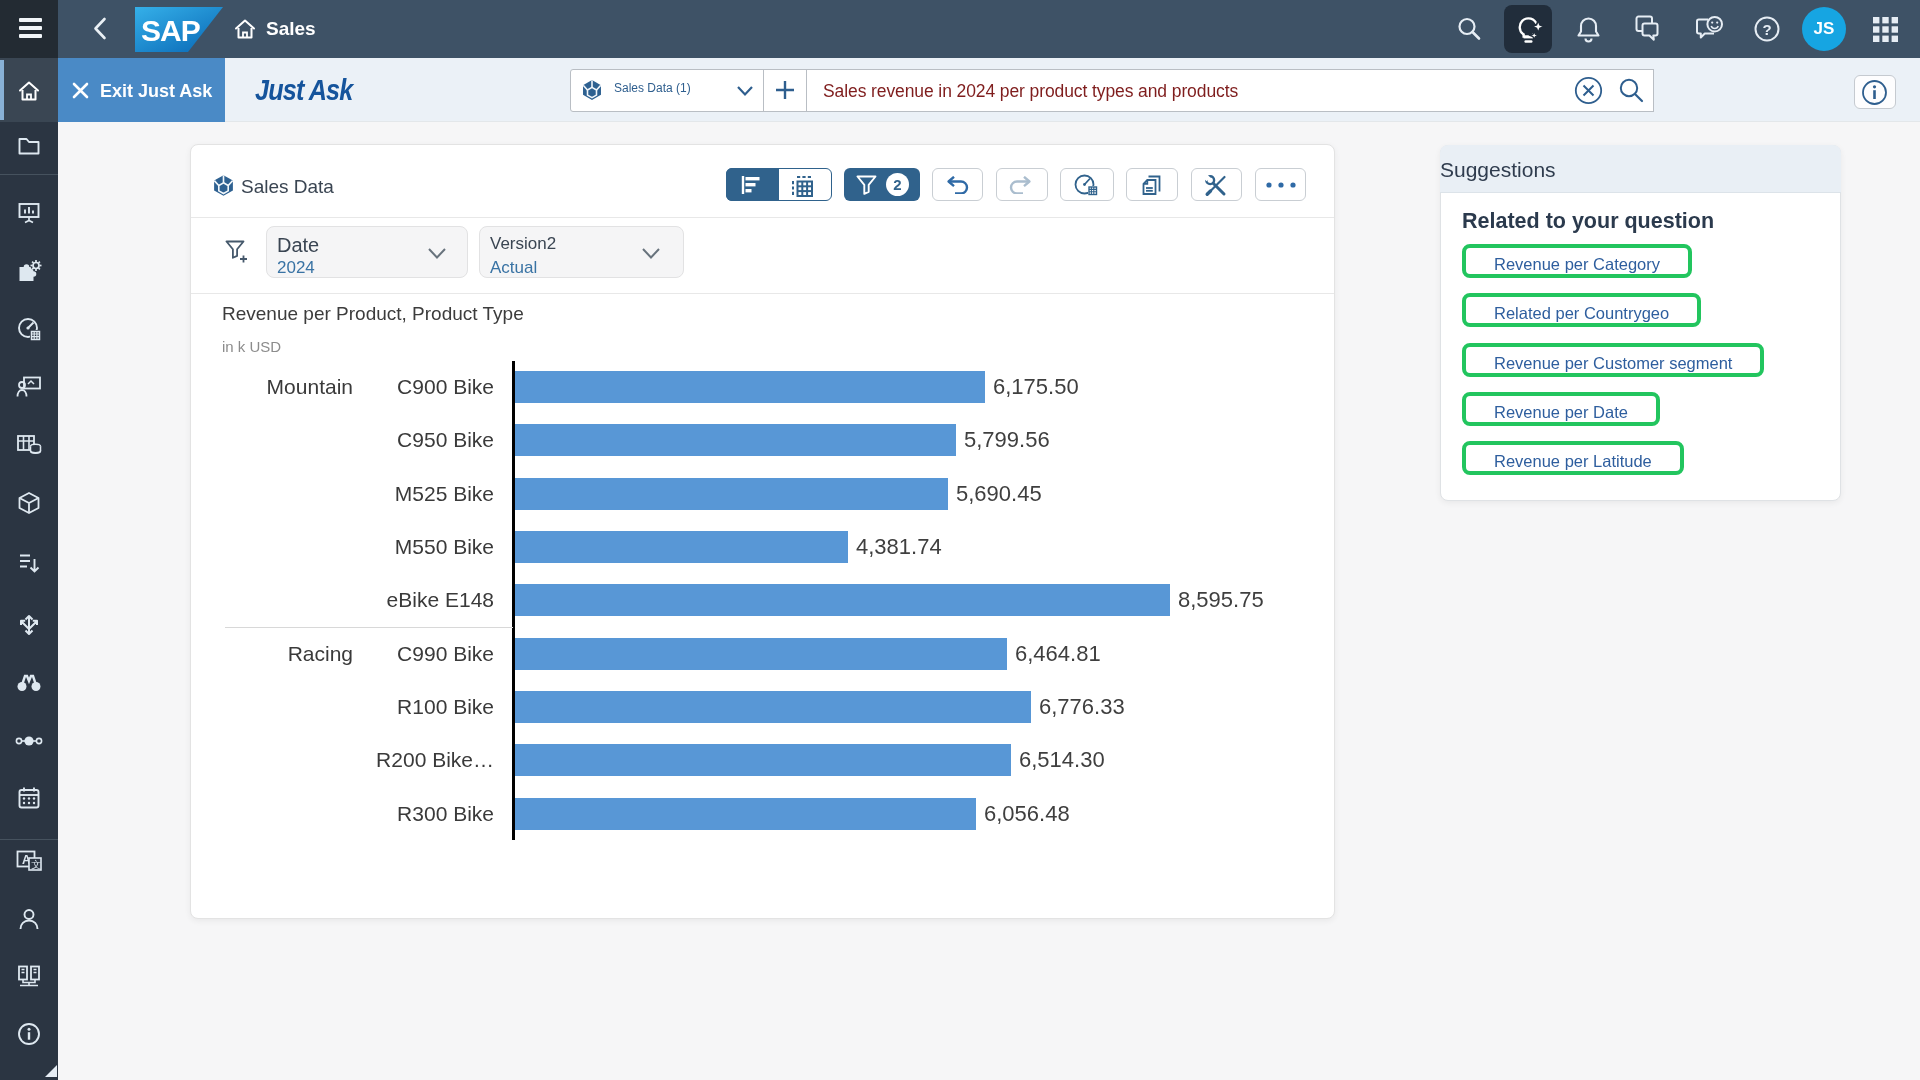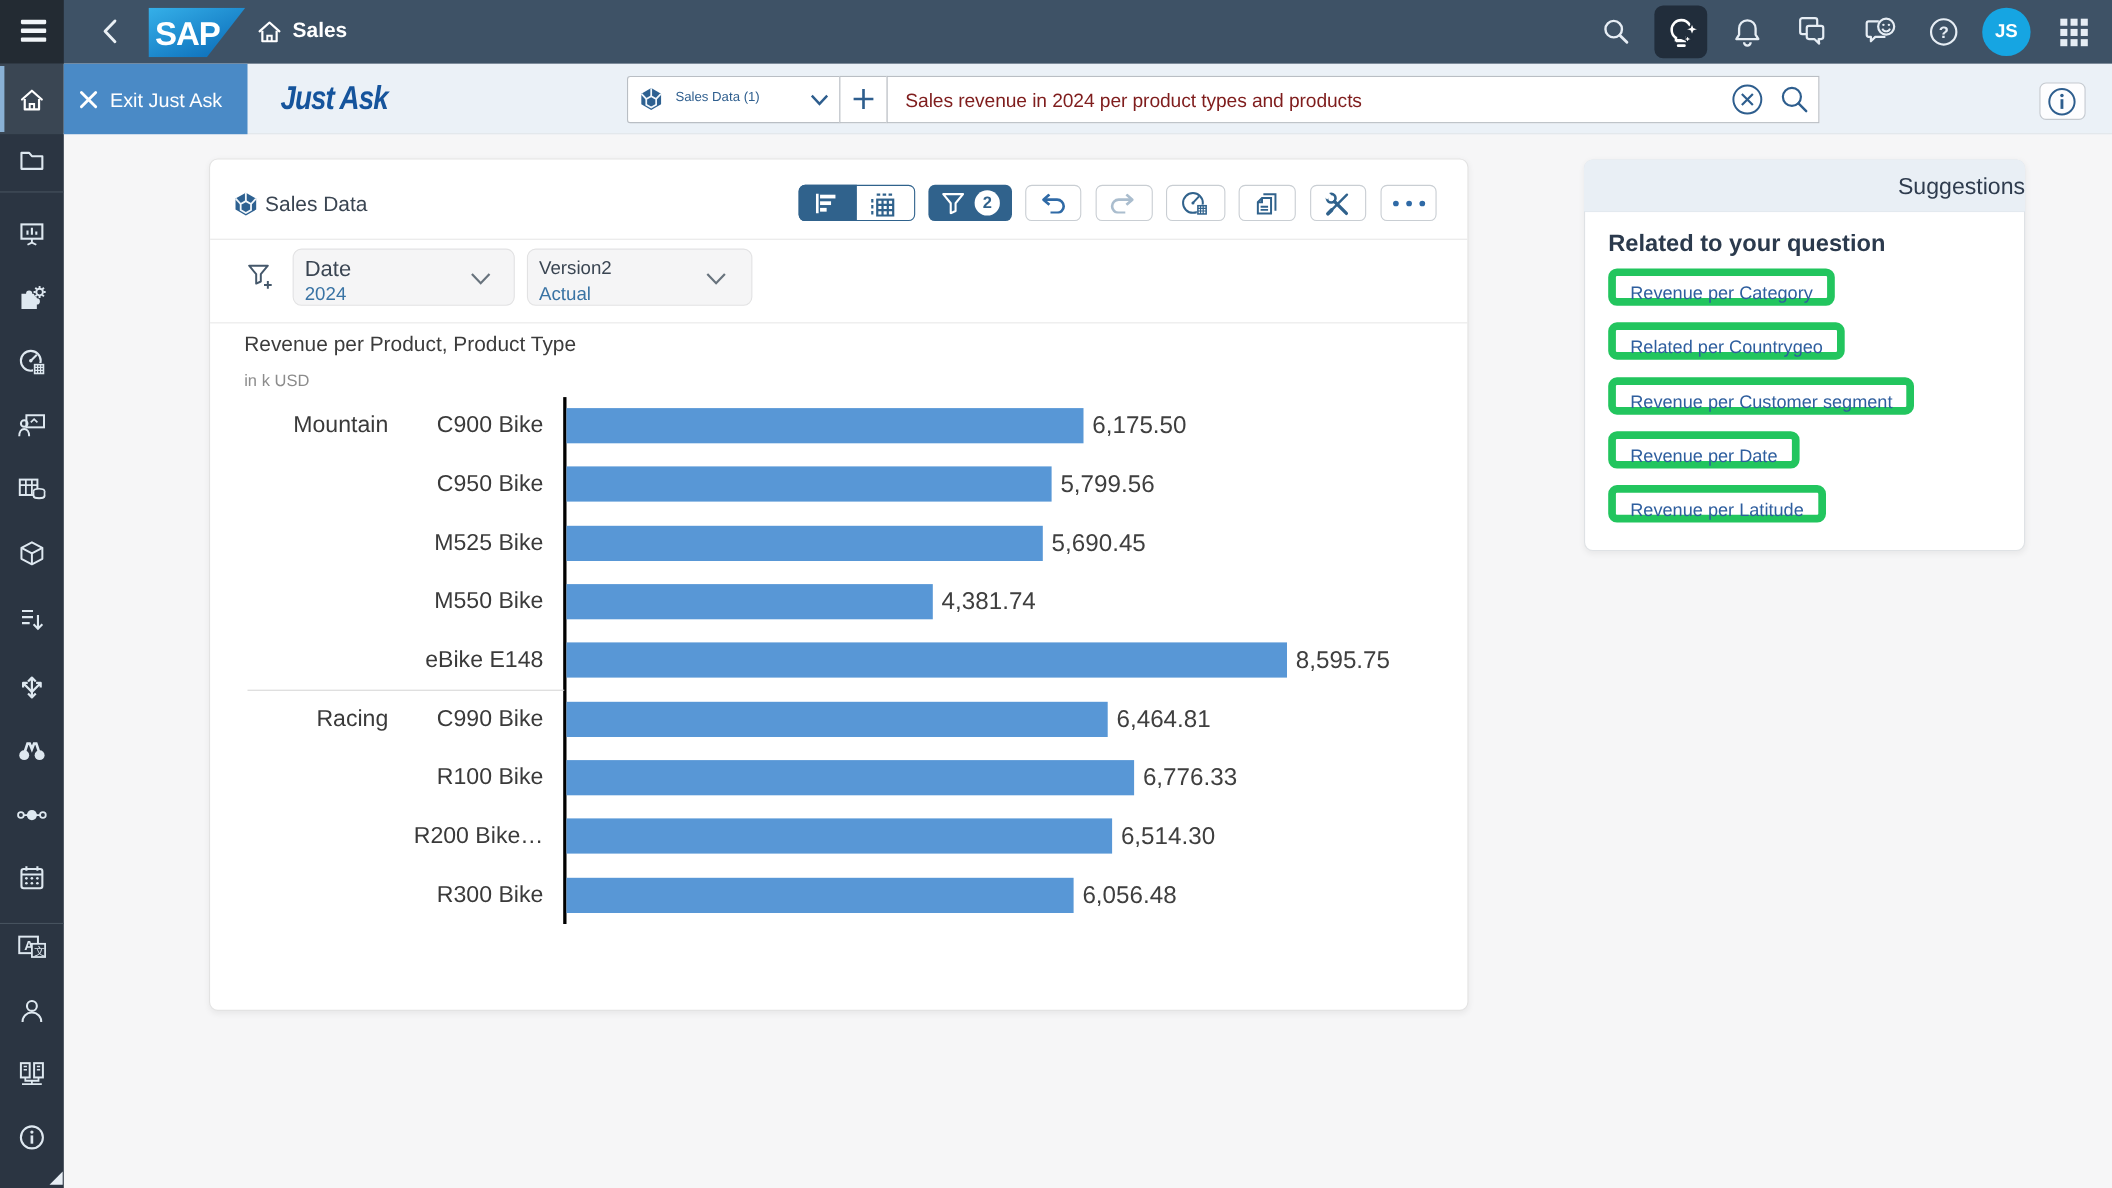--- a/index.html
+++ b/index.html
@@ -11,21 +11,21 @@
 #jarow { position:absolute; left:58px; top:58px; width:1862px; height:64px; background:#ebf1f7; border-bottom:1px solid #e3e7ea; }
 #exitblk { position:absolute; left:0px; top:0px; width:167px; height:64px; background:#4a8ac6; }
 svg { display:block; }
 .ctl { position:absolute; background:#fff; border:1px solid #b9bec4; }
 #maincard { position:absolute; left:190px; top:144px; width:1145px; height:775px; background:#fff; border:1px solid #e3e3e3; border-radius:8px; box-shadow:0 2px 6px rgba(0,0,0,0.06); }
 #sugcard { position:absolute; left:1440px; top:145px; width:401px; height:356px; background:#fff; border:1px solid #dfe2e5; border-radius:8px; box-shadow:0 2px 6px rgba(0,0,0,0.06); }
 .tbtn { position:absolute; top:168px; height:33px; background:#fff; border:1px solid #c9ced3; border-radius:6px; }
 .bar { position:absolute; height:32px; background:#5897d6; }
 .vlab { position:absolute; font-size:22px; color:#3f3f3f; line-height:32px; }
 .plab { position:absolute; font-size:21px; color:#3a3a3a; line-height:32px; text-align:right; right:auto; }
-.sugbtn { position:absolute; left:1462px; height:34px; border:7px solid #22c55e; border-radius:8px; background:#fff; color:#2e5e9e; font-size:16.5px; line-height:32px; padding:0 13px; white-space:nowrap; }
+.sugbtn { position:absolute; left:1462px; height:34px; border:4px solid #22c55e; border-radius:8px; background:#fff; color:#2e5e9e; font-size:16.5px; line-height:32px; padding:0 28px; white-space:nowrap; }
 </style>
 </head>
 <body>
 
 <div id="topbar"></div>
 <div id="topsq">
   <div style="position:absolute;left:19px;top:18px;width:23px;height:4px;background:#f1f5f8;border-radius:1px"></div>
   <div style="position:absolute;left:19px;top:26px;width:23px;height:4px;background:#f1f5f8;border-radius:1px"></div>
   <div style="position:absolute;left:19px;top:34px;width:23px;height:4px;background:#f1f5f8;border-radius:1px"></div>
 </div>
@@ -234,21 +234,21 @@
   <svg class="abs" style="left:44px;top:1006px" width="14" height="14" viewBox="0 0 14 14">
       <polygon points="13,1 13,13 1,13" fill="#e6edf4"></polygon>
     </svg>
 </div>
 
 <div id="jarow"></div>
 <div id="exitblk" style="left:58px;top:58px;position:absolute"></div>
 <svg class="abs" style="left:72px;top:82px" width="17" height="17" viewBox="0 0 17 17">
     <path d="M2 2 L15 15 M15 2 L2 15" stroke="#fff" stroke-width="2.6" stroke-linecap="round"></path>
   </svg>
-<div class="abs" style="left:100px;top:81px;font-size:18px;font-weight:normal;color:#fff">Exit Just Ask</div>
+<div class="abs" style="left:100px;top:81px;font-size:18px;font-weight:bold;color:#fff">Exit Just Ask</div>
 <div class="abs" style="left:255px;top:73px;font-size:30px;font-weight:bold;font-style:italic;color:#15549c;letter-spacing:-1px;transform:scaleX(0.84);transform-origin:left center">Just Ask</div>
 
 <div class="ctl" style="left:570px;top:69px;width:194px;height:43px;border-radius:3px 0 0 3px"></div>
 <svg class="abs" style="left:581px;top:79px" width="22" height="22" viewBox="0 0 24 24">
 <polygon points="12,1.2 21.8,6.8 21.8,17.2 12,22.8 2.2,17.2 2.2,6.8" fill="#2e6191"></polygon>
 <g fill="none" stroke="#f2f7fb" stroke-width="1.7">
 <polygon points="12,9.2 16.9,12 16.9,17.6 12,20.4 7.1,17.6 7.1,12"></polygon>
 <line x1="7.3" y1="12.2" x2="2.4" y2="6.9"></line>
 <line x1="16.7" y1="12.2" x2="21.6" y2="6.9"></line>
 <line x1="12" y1="9.2" x2="12" y2="1.4"></line>
@@ -411,19 +411,19 @@
 <div class="plab" style="left:354px;top:638px;width:140px">C990 Bike</div>
 <div class="plab" style="left:354px;top:691px;width:140px">R100 Bike</div>
 <div class="plab" style="left:344px;top:744px;width:150px">R200 Bike…</div>
 <div class="plab" style="left:354px;top:798px;width:140px">R300 Bike</div>
 <div class="plab" style="left:233px;top:371px;width:120px">Mountain</div>
 <div class="plab" style="left:233px;top:638px;width:120px">Racing</div>
 <div class="abs" style="left:225px;top:627px;width:288px;height:1px;background:#d8d8d8"></div>
 
 <div id="sugcard"></div>
 <div class="abs" style="left:1440px;top:145px;width:401px;height:48px;background:#e9eff5;border-bottom:1px solid #dce3e9;border-radius:8px 8px 0 0"></div>
-<div class="abs" style="left:1440px;top:158px;width:401px;text-align:right;font-size:21px;color:#2f3c4e">Suggestions</div>
+<div class="abs" style="left:1440px;top:158px;width:401px;text-align:left;font-size:21px;color:#2f3c4e">Suggestions</div>
 <div class="abs" style="left:1462px;top:209px;font-size:21.5px;font-weight:bold;color:#2b3a4d">Related to your question</div>
 <div class="sugbtn" style="top:244px">Revenue per Category</div>
 <div class="sugbtn" style="top:293px">Related per Countrygeo</div>
 <div class="sugbtn" style="top:343px">Revenue per Customer segment</div>
 <div class="sugbtn" style="top:392px">Revenue per Date</div>
 <div class="sugbtn" style="top:441px">Revenue per Latitude</div>
 
 </body></html>

